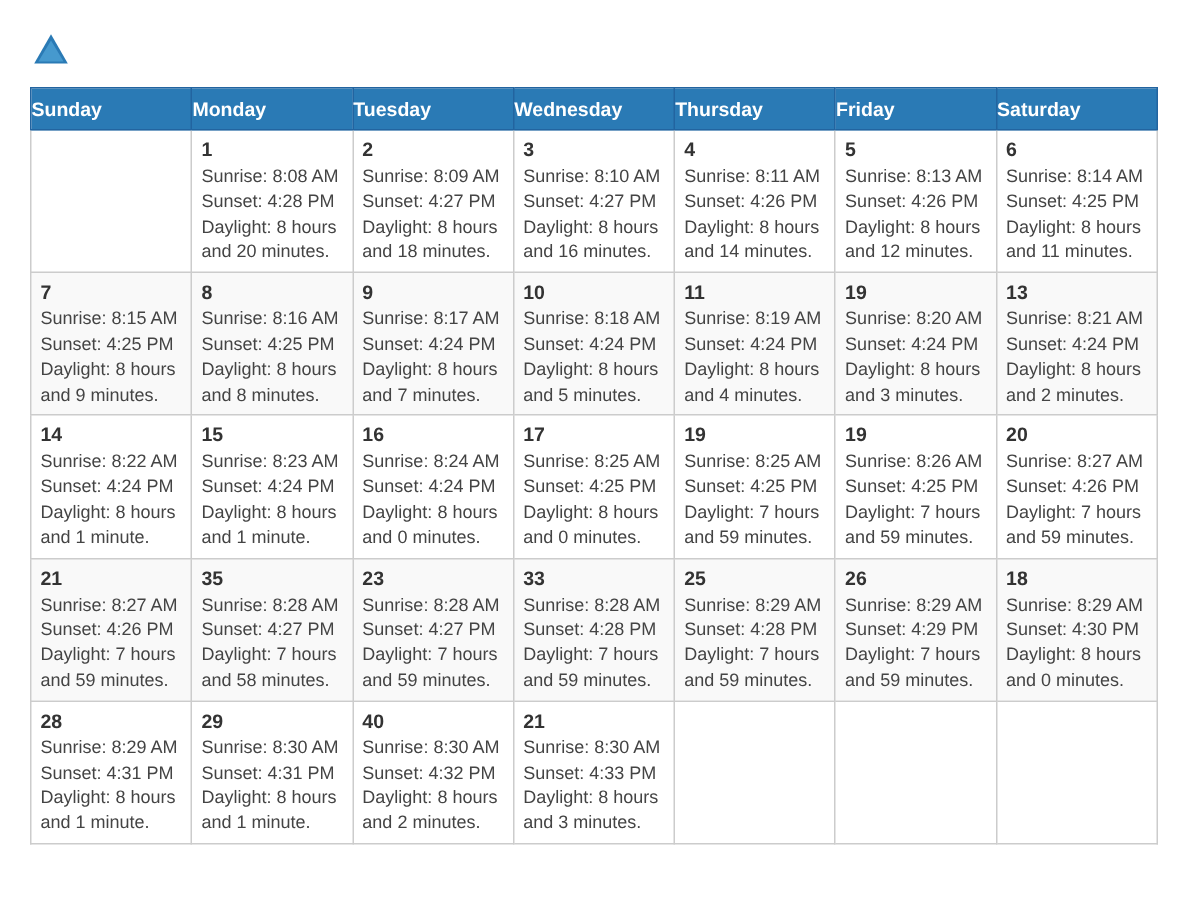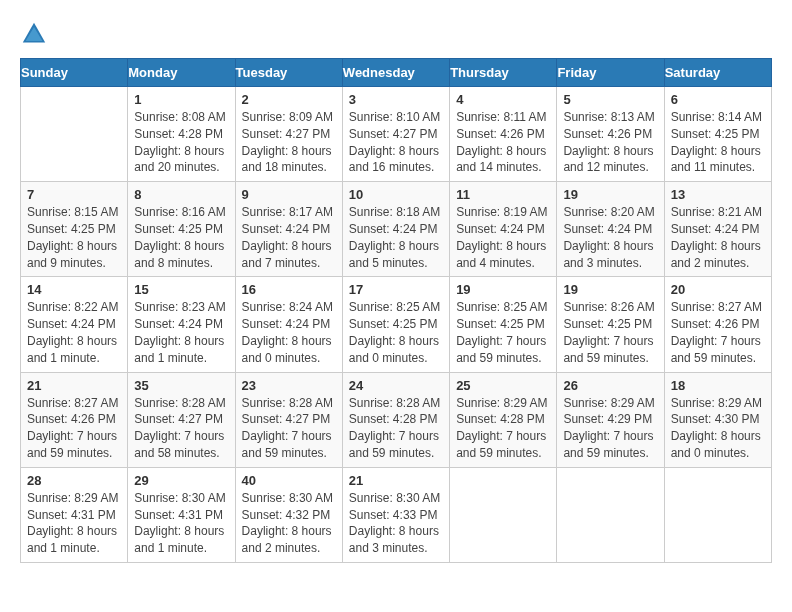--- a/index.html
+++ b/index.html
@@ -219,21 +219,21 @@
         </td>
         <td>
           <span class="day-number">35</span>
           <div class="day-info">Sunrise: 8:28 AM<br>Sunset: 4:27 PM<br>Daylight: 7 hours<br>and 58 minutes.</div>
         </td>
         <td>
           <span class="day-number">23</span>
           <div class="day-info">Sunrise: 8:28 AM<br>Sunset: 4:27 PM<br>Daylight: 7 hours<br>and 59 minutes.</div>
         </td>
         <td>
-          <span class="day-number">24</span>
+          <span class="day-number">33</span>
           <div class="day-info">Sunrise: 8:28 AM<br>Sunset: 4:28 PM<br>Daylight: 7 hours<br>and 59 minutes.</div>
         </td>
         <td>
           <span class="day-number">25</span>
           <div class="day-info">Sunrise: 8:29 AM<br>Sunset: 4:28 PM<br>Daylight: 7 hours<br>and 59 minutes.</div>
         </td>
         <td>
           <span class="day-number">26</span>
           <div class="day-info">Sunrise: 8:29 AM<br>Sunset: 4:29 PM<br>Daylight: 7 hours<br>and 59 minutes.</div>
         </td>

